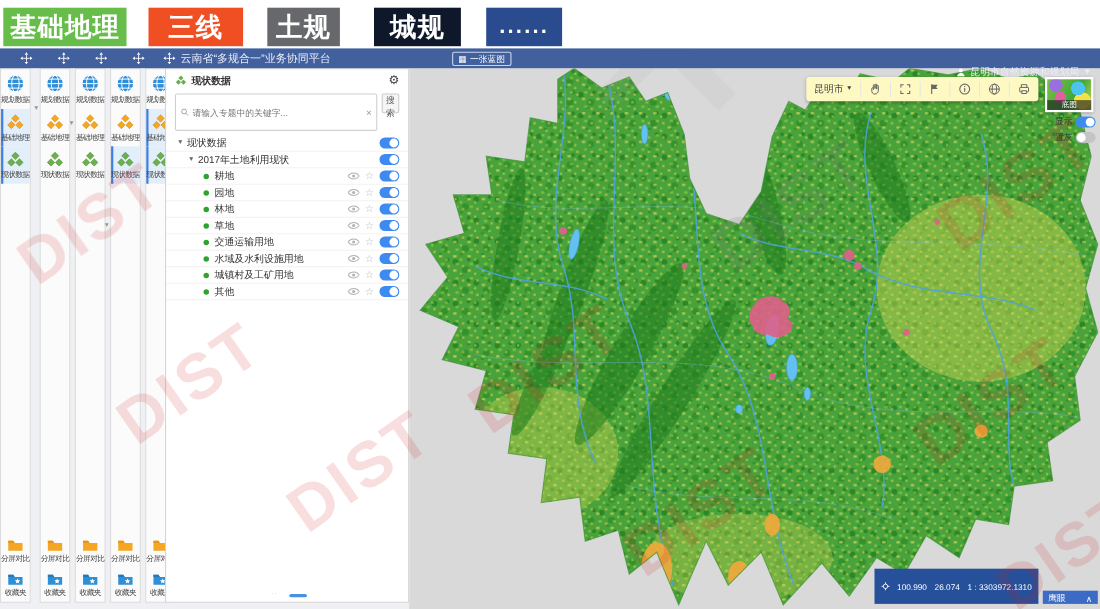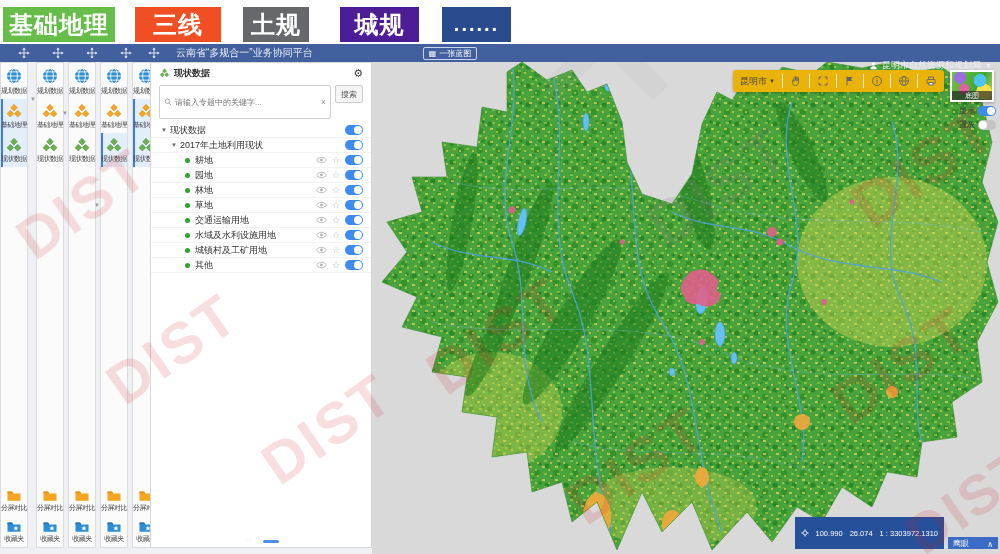--- a/index.html
+++ b/index.html
@@ -14,21 +14,21 @@
   .tab2 { left:135px; width:86px;  }
   .tab3 { left:243px; width:66px;  }
   .tab4 { left:340px; width:79px;  }
   .tab5 { left:442px; width:69px;  font-size:20px; letter-spacing:2px; }
 
   
   .bluebar { position:absolute; left:0; top:44px; width:1000px; height:18px; background:#42609e; z-index:30;
              display:flex; align-items:center; color:#e9eef8; }
   .compass { width:12px; height:12px; flex:none; }
   .bb-icons { display:flex; gap:22px; margin-left:18px; }
-  .bb-title { display:flex; align-items:center; gap:16px; margin-left:16px; font-size:10px; white-space:nowrap; }
+  .bb-title { display:flex; align-items:center; gap:4px; margin-left:16px; font-size:10px; white-space:nowrap; }
   .bp-btn { margin-left:110px; border:1px solid #c8d4ec; border-radius:2px; height:13px; padding:0 5px;
             font-size:8px; display:flex; align-items:center; gap:3px; cursor:pointer; color:#fff; }
   .bb-user { margin-left:auto; margin-right:8px; display:flex; align-items:center; gap:4px; font-size:9px; cursor:pointer;margin-top:24px; }
 
   
   .workspace { position:absolute; left:0; top:62px; width:1000px; height:492px; background:#eef0f3; }
 
   
   .side-col { position:absolute; top:0; width:28px; height:486px; background:#fbfbfb;
               border:1px solid #dcdcdc; display:flex; flex-direction:column; align-items:center; z-index:5; }
@@ -41,41 +41,41 @@
   
   .tree-panel { position:absolute; left:150px; top:0; width:222px; height:486px; background:#fff;
                 border:1px solid #d5d5d5; z-index:10; }
   .tp-header { height:20px; display:flex; align-items:center; padding:0 8px; gap:4px; }
   .tp-title { font-size:9px; font-weight:bold; color:#333; }
   .tp-gear { margin-left:auto; font-size:11px; color:#444; cursor:pointer; line-height:1; }
   .tp-search { display:flex; margin:2px 8px 4px; gap:4px; }
   .search-box { flex:1; border:1px solid #d0d0d0; border-radius:2px; height:16px; display:flex; align-items:center; padding:16px 4px; gap:3px; }
   .search-box input { border:0; outline:0; flex:1; font-size:8px; color:#333; min-width:0; font-family:inherit; }
   .search-clear { font-size:9px; color:#999; cursor:pointer; line-height:1; }
-  .search-btn { width:28px; height:18px; border:1px solid #ccc; border-radius:2px; background:#f5f5f5;
+  .search-btn { width:16px; height:18px; border:1px solid #ccc; border-radius:2px; background:#f5f5f5;
                 font-size:8px; color:#555; cursor:pointer; font-family:inherit; }
   .trow { display:flex; align-items:center; height:15px; padding:0 8px; border-bottom:1px solid #f3f3f3;
           font-size:9px; color:#333; }
   .trow .caret { font-size:6px; color:#666; margin-right:3px; cursor:pointer; }
   .trow.root  { padding-left:10px; }
   .trow.group { padding-left:20px; }
   .trow.layer { padding-left:34px; }
   .dot { width:5px; height:5px; border-radius:50%; background:#2fa32f; margin-right:5px; flex:none; }
   .row-ctrl { margin-left:auto; display:flex; align-items:center; gap:5px; }
   .star { font-size:9px; color:#b5b5b5; cursor:pointer; line-height:1; }
   .tgl { display:inline-block; width:18px; height:10px; border-radius:5px; background:#c4c4c4; position:relative; cursor:pointer; flex:none; }
   .tgl::after { content:""; position:absolute; width:8px; height:8px; border-radius:50%; background:#fff; top:1px; left:1px; }
   .tgl.on { background:#3d8af0; }
   .tgl.on::after { left:auto; right:1px; }
   .tp-scroll { position:absolute; bottom:4px; left:112px; width:16px; height:3px; background:#4a90e2; border-radius:2px; }
   .tp-scroll-dots { position:absolute; bottom:4px; left:96px; font-size:5px; color:#999; }
 
   
   .map-area { position:absolute; left:372px; top:0; width:628px; height:492px; background:#d9d9d9; overflow:hidden; }
-  .map-toolbar { position:absolute; top:8px; right:56px; height:22px; background:#eab308; border-radius:3px;
+  .map-toolbar { position:absolute; top:8px; right:56px; height:22px; background:#fef9c3; border-radius:3px;
                  box-shadow:0 1px 3px rgba(0,0,0,.25); display:flex; align-items:center; z-index:20; }
   .mt-item { padding:0 7px; height:14px; display:flex; align-items:center; border-left:1px solid #e6e6e6;
              cursor:pointer; color:#666; }
   .mt-item:first-child { border-left:0; font-size:9px; color:#444; gap:2px; }
   .legend-box { position:absolute; top:8px; right:4px; width:46px; z-index:20; }
   .legend-thumb { width:44px; height:32px; border:2px solid #fff; box-shadow:0 1px 3px rgba(0,0,0,.3); position:relative; cursor:pointer;
       background:
         radial-gradient(circle at 70% 30%, #4dc3f0 0 18%, transparent 19%),
         radial-gradient(circle at 30% 60%, #e060a0 0 16%, transparent 17%),
         radial-gradient(circle at 80% 70%, #f3e14a 0 20%, transparent 21%),
@@ -96,21 +96,21 @@
   .chev { position:absolute; width:90px; height:90px; border:22px solid rgba(160,160,160,.22);
           border-left:0; border-bottom:0; transform:rotate(-45deg); pointer-events:none; z-index:2; }
 </style>
 </head>
 <body>
 
 <header class="tabsbar">
   <div class="tab tab1" style="background: rgb(103, 189, 74);">基础地理</div>
   <div class="tab tab2" style="background: rgb(240, 78, 35);">三线</div>
   <div class="tab tab3" style="background: rgb(102, 104, 107);">土规</div>
-  <div class="tab tab4" style="background: #4c1d95;">城规</div>
+  <div class="tab tab4" style="background: #0f172a;">城规</div>
   <div class="tab tab5" style="background: rgb(43, 75, 143);">......</div>
 </header>
 
 <div class="bluebar">
   <div class="bb-icons">
     <svg class="compass" viewBox="0 0 24 24">
         <path d="M12 1l3.2 4.4H8.8zM12 23l-3.2-4.4h6.4zM1 12l4.4-3.2v6.4zM23 12l-4.4 3.2V8.8z" fill="#fff"></path>
         <rect x="11.2" y="6" width="1.6" height="12" fill="#fff"></rect>
         <rect x="6" y="11.2" width="12" height="1.6" fill="#fff"></rect>
       </svg>

